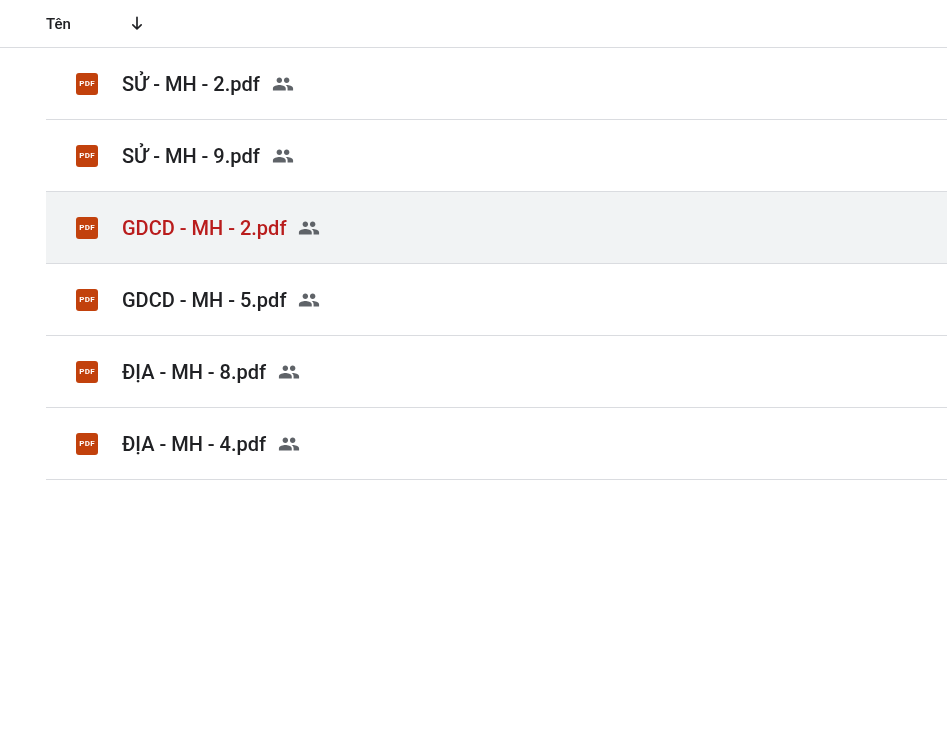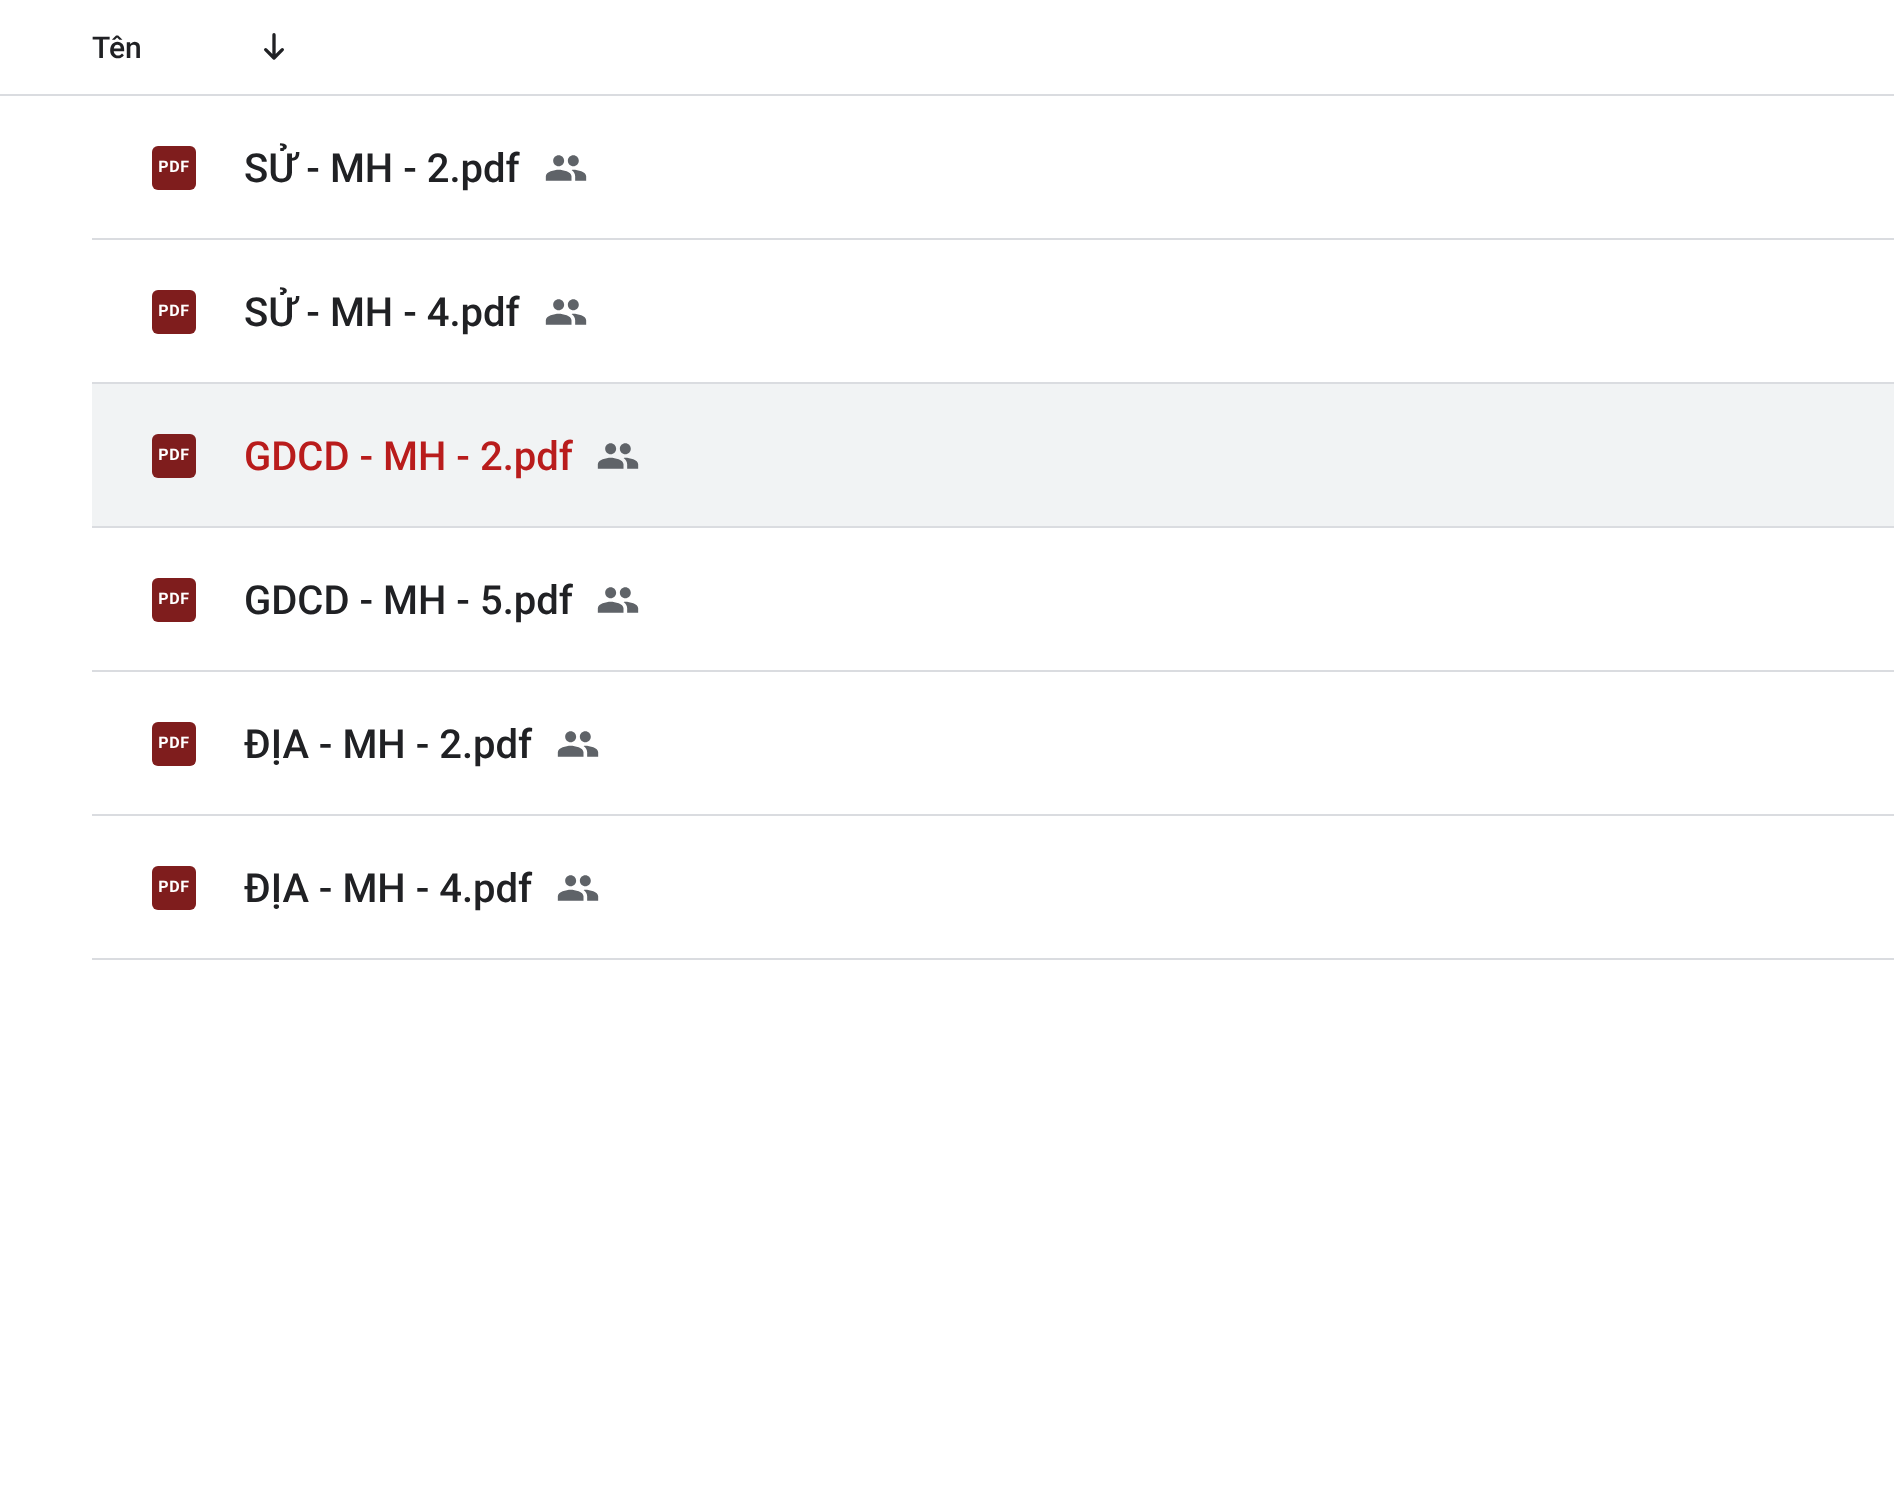--- a/index.html
+++ b/index.html
@@ -56,21 +56,21 @@
       background: #f1f3f4;
       margin-left: 46px;
     }
     .file-row .pdf-icon-wrapper {
       position: absolute;
       left: 30px;
     }
     .pdf-icon {
       width: 22px;
       height: 22px;
-      background: #7f1d1d;
+      background: #c2410c;
       border-radius: 3px;
       display: flex;
       align-items: center;
       justify-content: center;
       color: #fff;
       font-size: 8px;
       font-weight: 700;
       letter-spacing: 0.3px;
     }
     .file-name {
@@ -116,21 +116,21 @@
         <svg width="22" height="22" viewBox="0 0 24 24" fill="currentColor">
           <path d="M16 11c1.66 0 2.99-1.34 2.99-3S17.66 5 16 5s-3 1.34-3 3 1.34 3 3 3zm-8 0c1.66 0 2.99-1.34 2.99-3S9.66 5 8 5 5 6.34 5 8s1.34 3 3 3zm0 2c-2.33 0-7 1.17-7 3.5V19h14v-2.5c0-2.33-4.67-3.5-7-3.5zm8 0c-.29 0-.62.02-.97.05 1.16.84 1.97 1.97 1.97 3.45V19h6v-2.5c0-2.33-4.67-3.5-7-3.5z"></path>
         </svg>
       </span>
     </div>
 
     <div class="file-row">
       <span class="pdf-icon-wrapper">
         <span class="pdf-icon">PDF</span>
       </span>
-      <span class="file-name">SỬ - MH - 4.pdf</span>
+      <span class="file-name">SỬ - MH - 9.pdf</span>
       <span class="shared-icon">
         <svg width="22" height="22" viewBox="0 0 24 24" fill="currentColor">
           <path d="M16 11c1.66 0 2.99-1.34 2.99-3S17.66 5 16 5s-3 1.34-3 3 1.34 3 3 3zm-8 0c1.66 0 2.99-1.34 2.99-3S9.66 5 8 5 5 6.34 5 8s1.34 3 3 3zm0 2c-2.33 0-7 1.17-7 3.5V19h14v-2.5c0-2.33-4.67-3.5-7-3.5zm8 0c-.29 0-.62.02-.97.05 1.16.84 1.97 1.97 1.97 3.45V19h6v-2.5c0-2.33-4.67-3.5-7-3.5z"></path>
         </svg>
       </span>
     </div>
 
     <div class="file-row selected">
       <span class="pdf-icon-wrapper">
         <span class="pdf-icon">PDF</span>
@@ -152,21 +152,21 @@
         <svg width="22" height="22" viewBox="0 0 24 24" fill="currentColor">
           <path d="M16 11c1.66 0 2.99-1.34 2.99-3S17.66 5 16 5s-3 1.34-3 3 1.34 3 3 3zm-8 0c1.66 0 2.99-1.34 2.99-3S9.66 5 8 5 5 6.34 5 8s1.34 3 3 3zm0 2c-2.33 0-7 1.17-7 3.5V19h14v-2.5c0-2.33-4.67-3.5-7-3.5zm8 0c-.29 0-.62.02-.97.05 1.16.84 1.97 1.97 1.97 3.45V19h6v-2.5c0-2.33-4.67-3.5-7-3.5z"></path>
         </svg>
       </span>
     </div>
 
     <div class="file-row">
       <span class="pdf-icon-wrapper">
         <span class="pdf-icon">PDF</span>
       </span>
-      <span class="file-name">ĐỊA - MH - 2.pdf</span>
+      <span class="file-name">ĐỊA - MH - 8.pdf</span>
       <span class="shared-icon">
         <svg width="22" height="22" viewBox="0 0 24 24" fill="currentColor">
           <path d="M16 11c1.66 0 2.99-1.34 2.99-3S17.66 5 16 5s-3 1.34-3 3 1.34 3 3 3zm-8 0c1.66 0 2.99-1.34 2.99-3S9.66 5 8 5 5 6.34 5 8s1.34 3 3 3zm0 2c-2.33 0-7 1.17-7 3.5V19h14v-2.5c0-2.33-4.67-3.5-7-3.5zm8 0c-.29 0-.62.02-.97.05 1.16.84 1.97 1.97 1.97 3.45V19h6v-2.5c0-2.33-4.67-3.5-7-3.5z"></path>
         </svg>
       </span>
     </div>
 
     <div class="file-row">
       <span class="pdf-icon-wrapper">
         <span class="pdf-icon">PDF</span>

